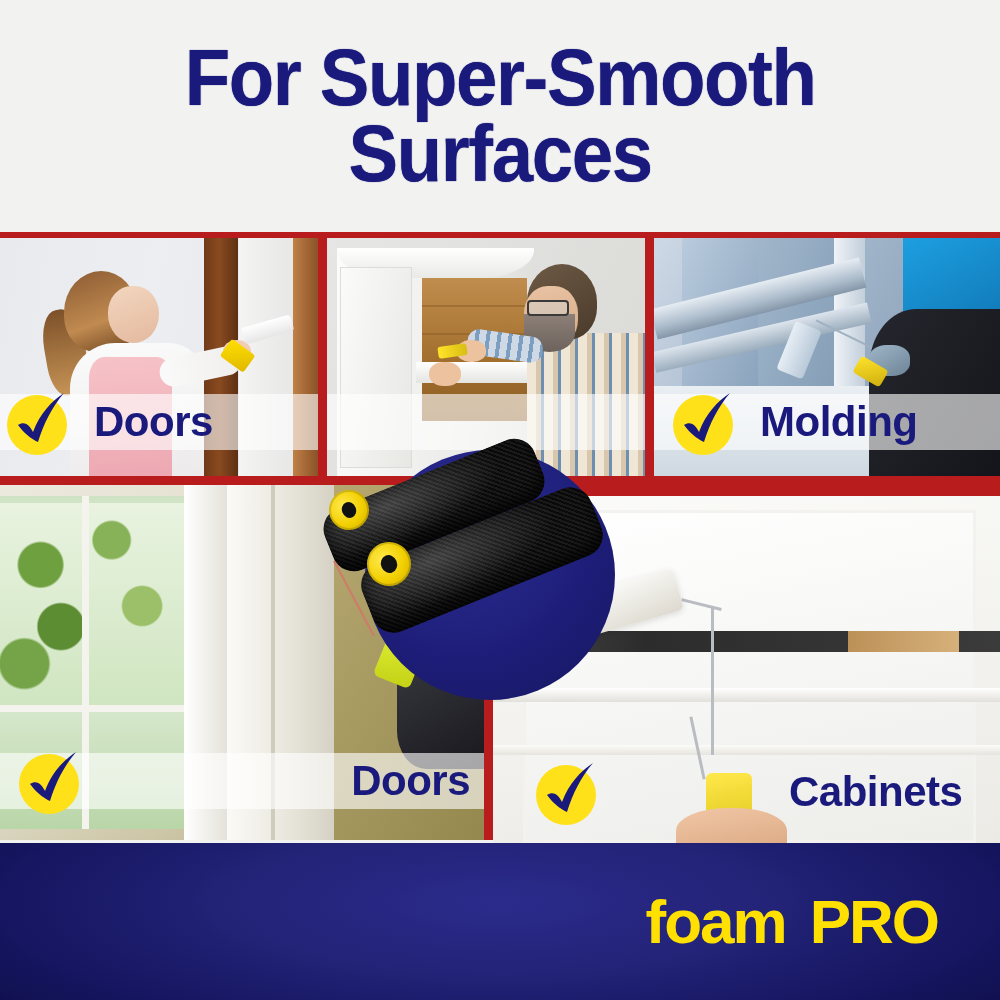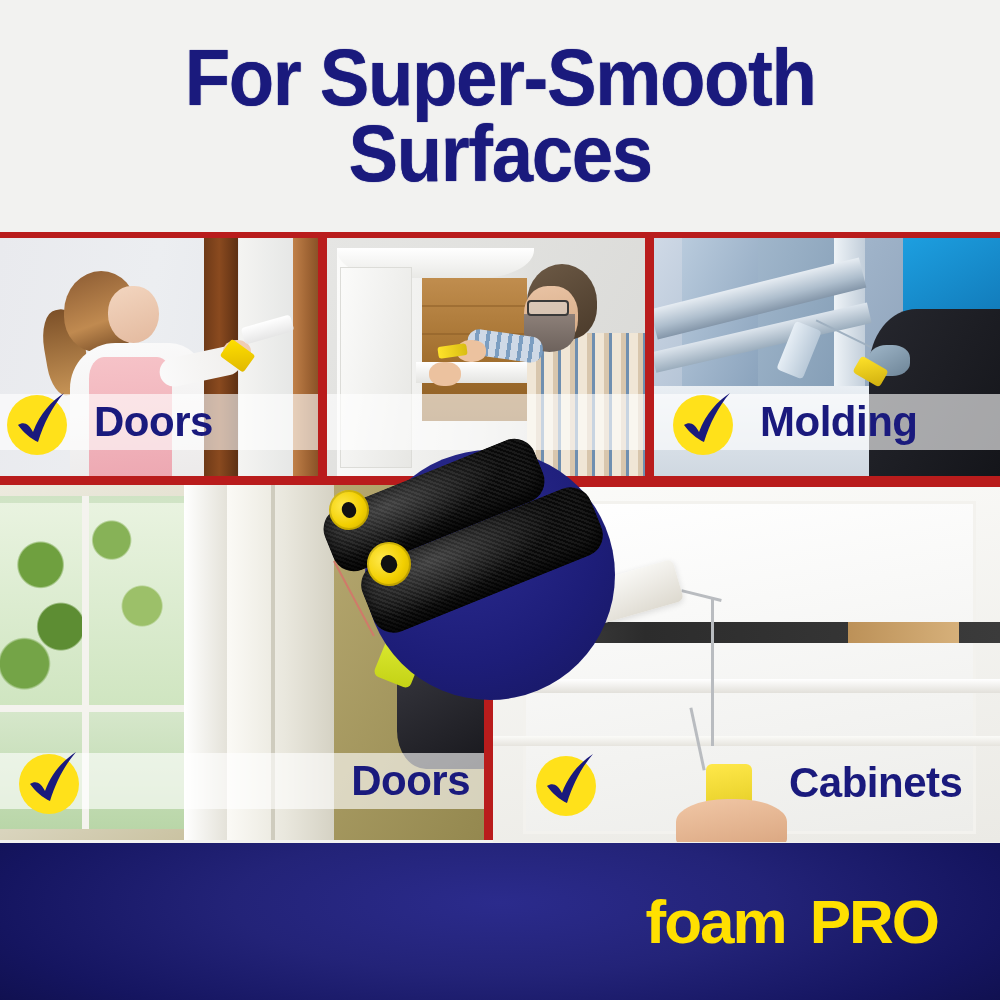--- a/index.html
+++ b/index.html
@@ -34,21 +34,21 @@
   .grid{position:absolute;left:0;top:232px;width:1000px;height:608px;}
 
   .panel{position:absolute;overflow:hidden;background:#dfe3ea;}
 
   
   #p-doors{left:0;top:6px;width:318px;height:238px;}
   #p-furniture{left:327px;top:6px;width:318px;height:238px;}
   #p-molding{left:654px;top:6px;width:346px;height:238px;}
   
   #p-trim{left:0;top:253px;width:484px;height:355px;}
-  #p-cabinets{left:493px;top:255px;width:507px;height:355px;text-decoration:underline;}
+  #p-cabinets{left:493px;top:264px;width:507px;height:355px;text-decoration:underline;}
 
   
   .ph{position:absolute;inset:0;}
 
   
   .d-wall{position:absolute;inset:0;background:
       linear-gradient(100deg,#e9eaee 0%,#eceef1 45%,#e3e5ea 100%);}
   .d-doorframe{position:absolute;left:64%;top:0;width:11%;height:100%;
       background:linear-gradient(90deg,#6e3a18,#8a4a1f 45%,#5d3014);}
   .d-doorpanel{position:absolute;left:75%;top:0;width:17%;height:100%;

